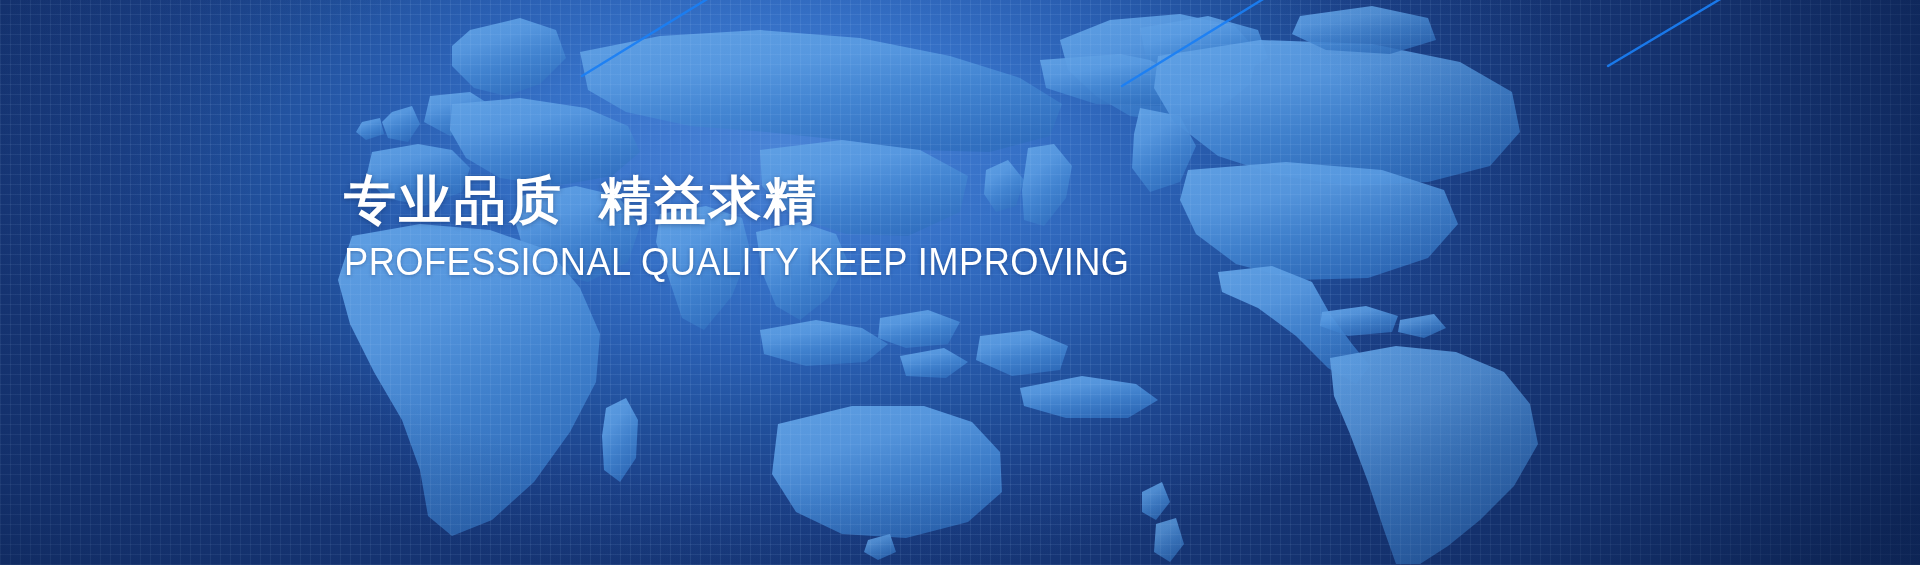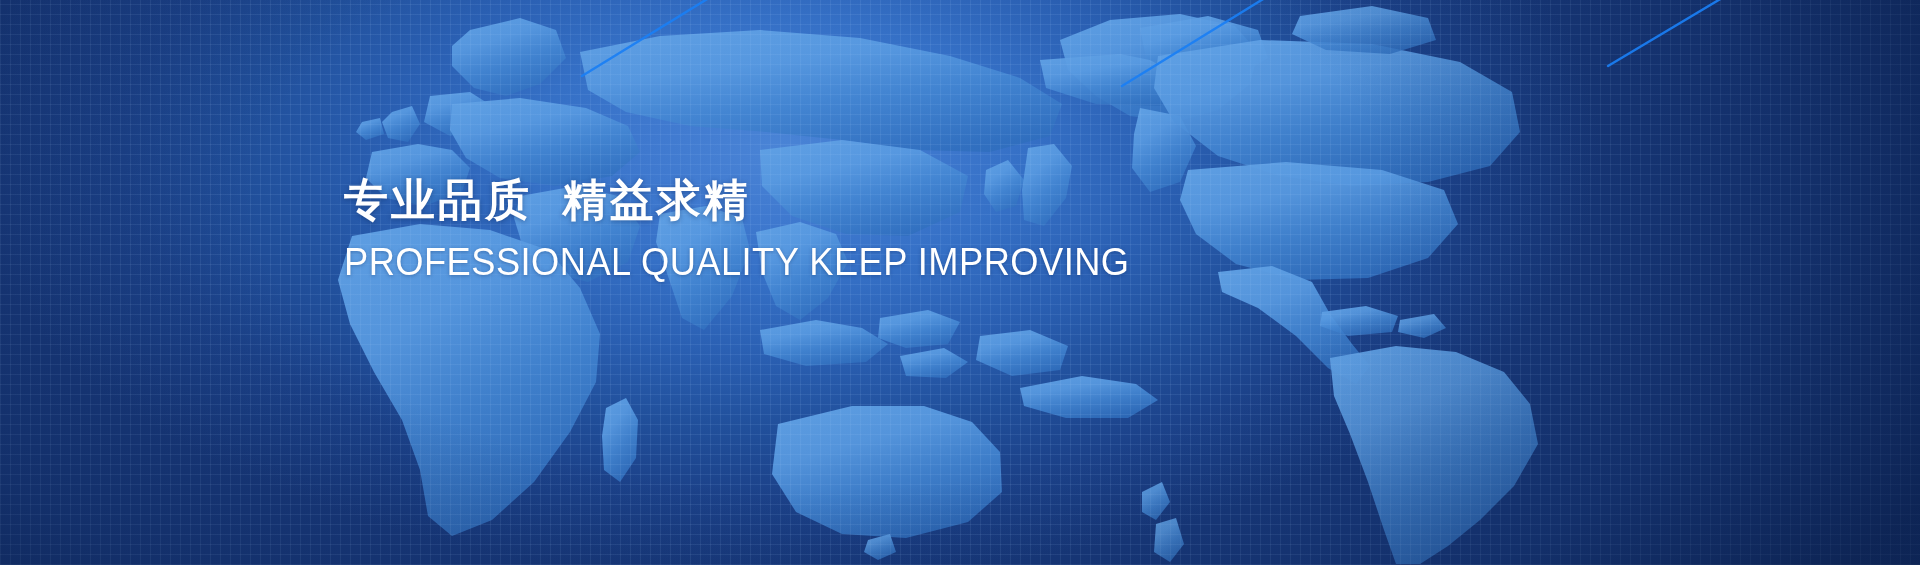--- a/index.html
+++ b/index.html
@@ -76,21 +76,21 @@
   
   .text-block {
     position: absolute;
     left: 344px;
     top: 166px;
     width: 1100px;
   }
   .headline-cn {
     margin: 0;
     color: #ffffff;
-    font-size: 44px;
+    font-size: 52px;
     line-height: 68px;
     font-weight: 700;
     letter-spacing: 3px;
     white-space: pre;
     text-shadow: 0 1px 5px rgba(10,35,85,0.42);
   }
   .headline-en {
     margin: 0;
     padding-top: 5px;
     color: #ffffff;

